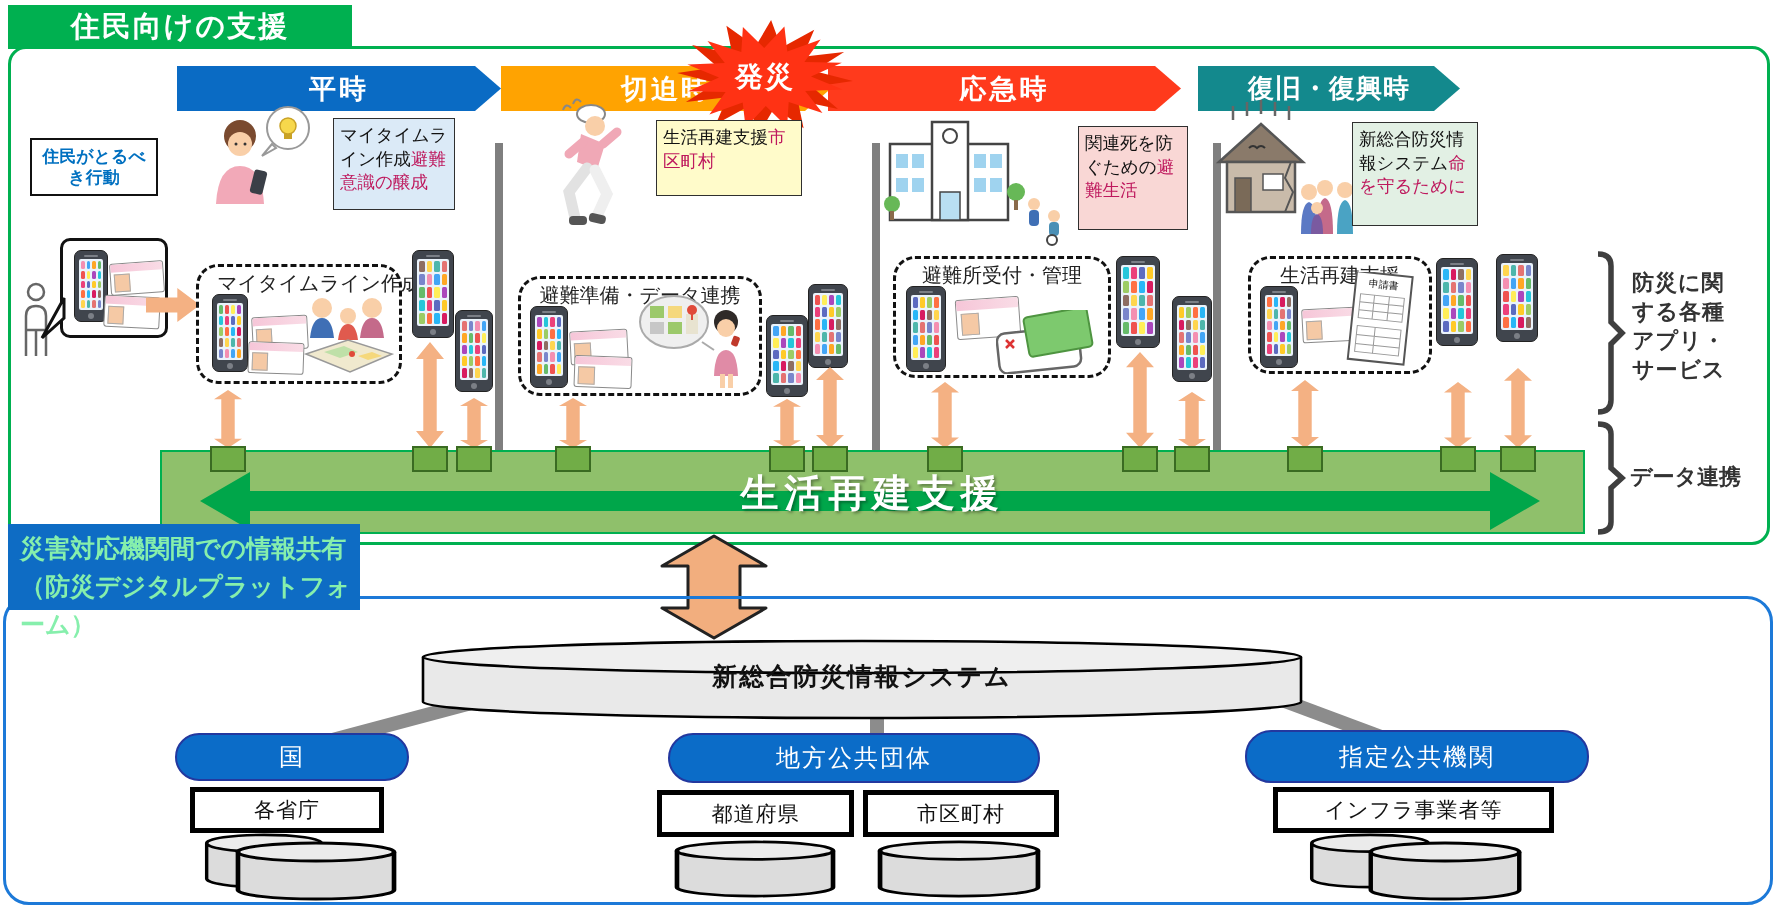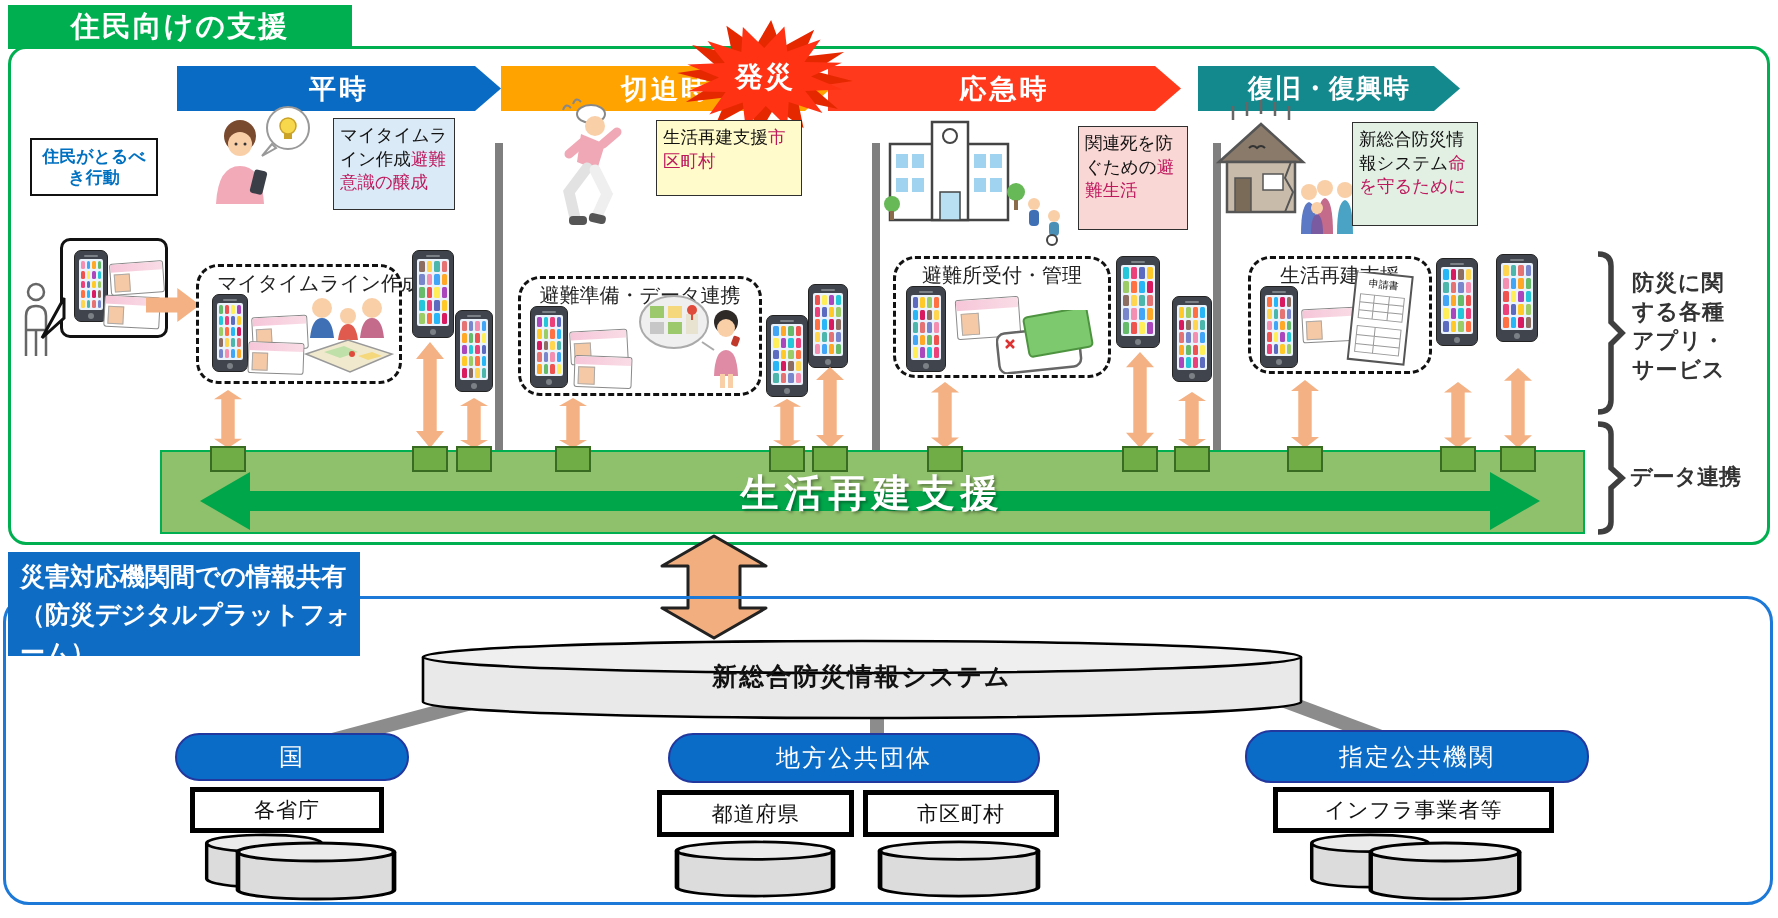--- a/index.html
+++ b/index.html
@@ -54,21 +54,21 @@
         clip-path:polygon(50% 0,100% 16%,74% 16%,74% 84%,100% 84%,50% 100%,0 84%,26% 84%,26% 16%,0 16%);}
   .harr{background:#F4B183;clip-path:polygon(0 28%,58% 28%,58% 0,100% 50%,58% 100%,58% 72%,0 72%);}
   .port{background:#71AD47;border:2.5px solid #3A6B22;width:36px;height:26px;top:446px;}
   .bar{left:160px;top:450px;width:1425px;height:84px;background:#8FC06B;border:2.5px solid #00B050;}
   .bar-text{left:160px;top:468px;width:1425px;text-align:center;color:#fff;font-size:38px;font-weight:bold;
             letter-spacing:6px;text-shadow:2px 2px 3px rgba(0,0,0,.35);}
   
   .side-label{color:#333;font-weight:bold;font-size:22px;}
   
   .blue-box{left:3px;top:596px;width:1770px;height:309px;border:3px solid #1C79D8;border-radius:26px;}
-  .bottom-header{left:8px;top:552px;width:352px;height:104px;background:#0E6CC4;color:#ffffff;
+  .bottom-header{left:8px;top:524px;width:352px;height:86px;background:#0E6CC4;color:#86efac;
                  font-size:25px;font-weight:bold;padding:5px 0 0 12px;line-height:38px;}
   .pill{background:#0B6CC8;border:2.5px solid #23389F;border-radius:26px;color:#fff;font-size:24px;
         display:flex;align-items:center;justify-content:center;letter-spacing:2px;}
   .wbox{background:#fff;border:5px solid #000;color:#111;font-size:21px;
         display:flex;align-items:center;justify-content:center;letter-spacing:1px;}
   .disk-label{left:420px;top:660px;width:884px;text-align:center;font-size:25px;font-weight:bold;color:#111;letter-spacing:2px;}
   svg{display:block;}
 </style>
 </head>
 <body>

